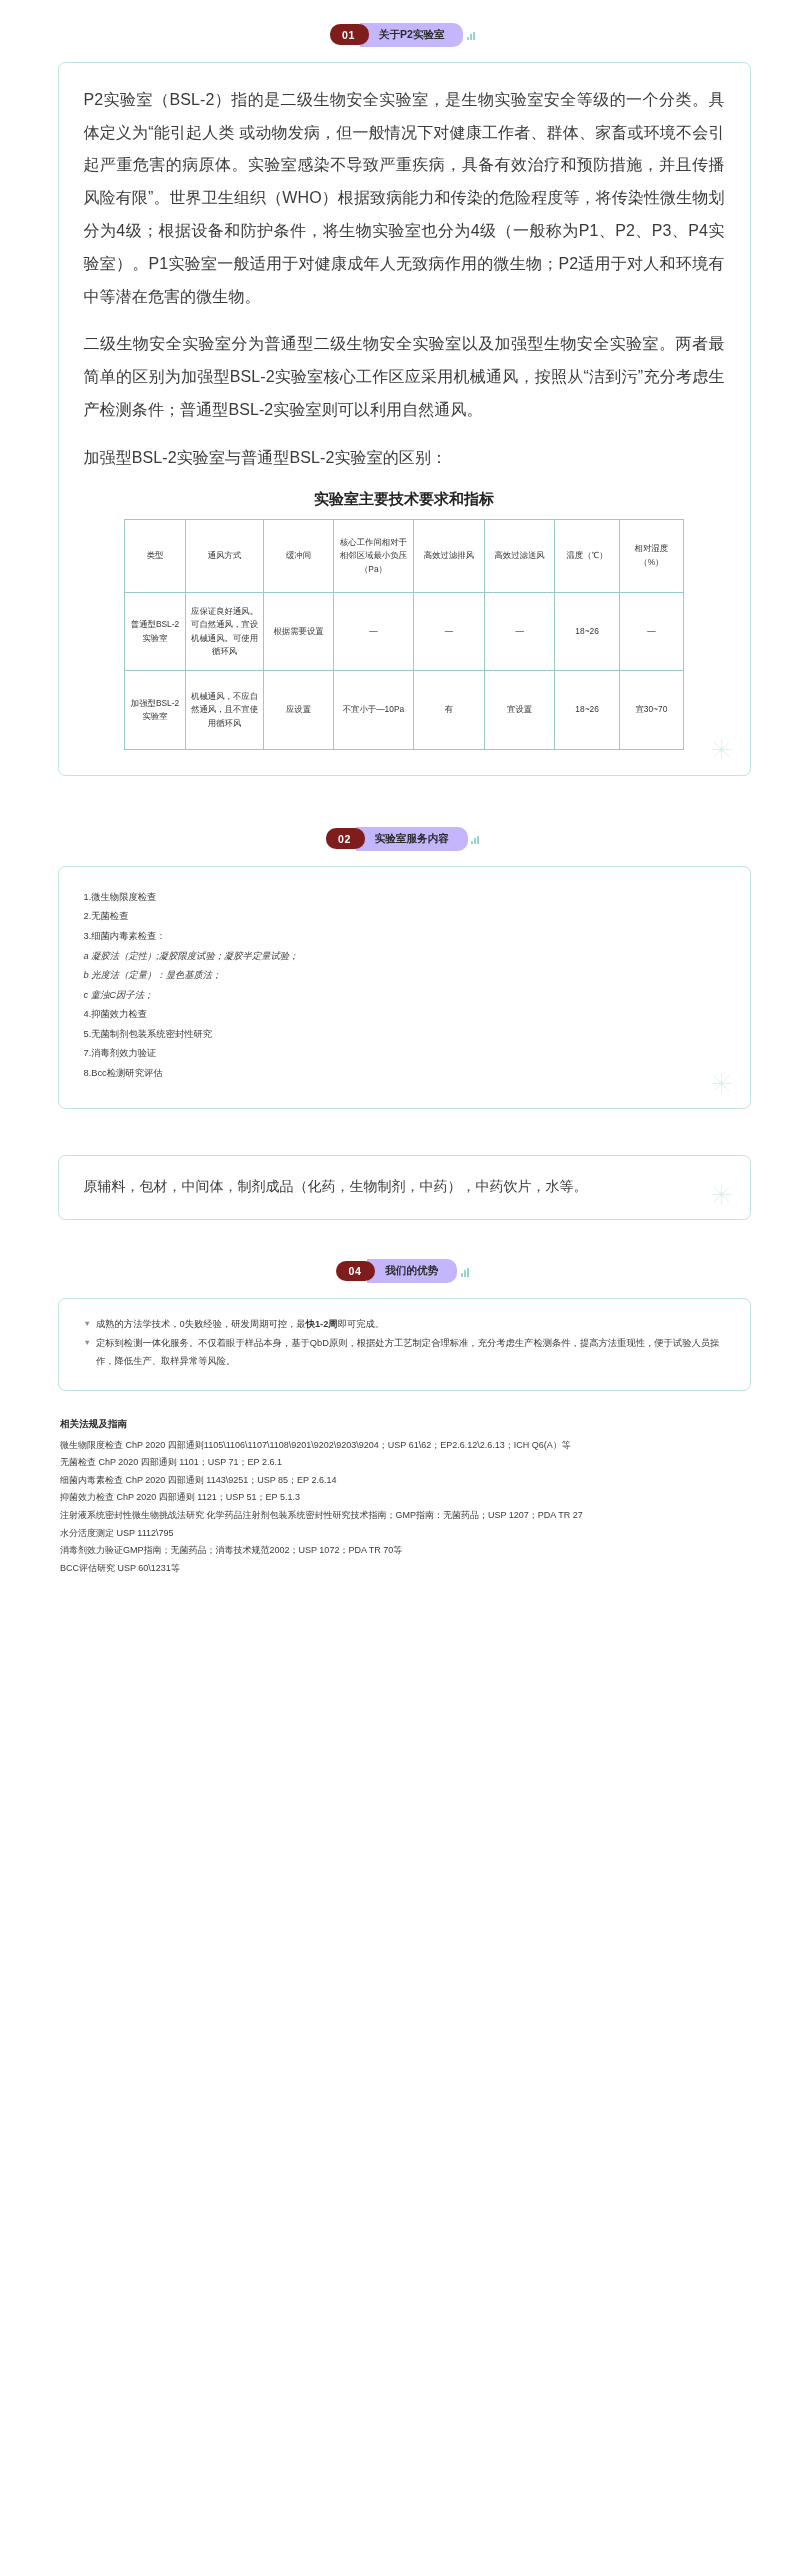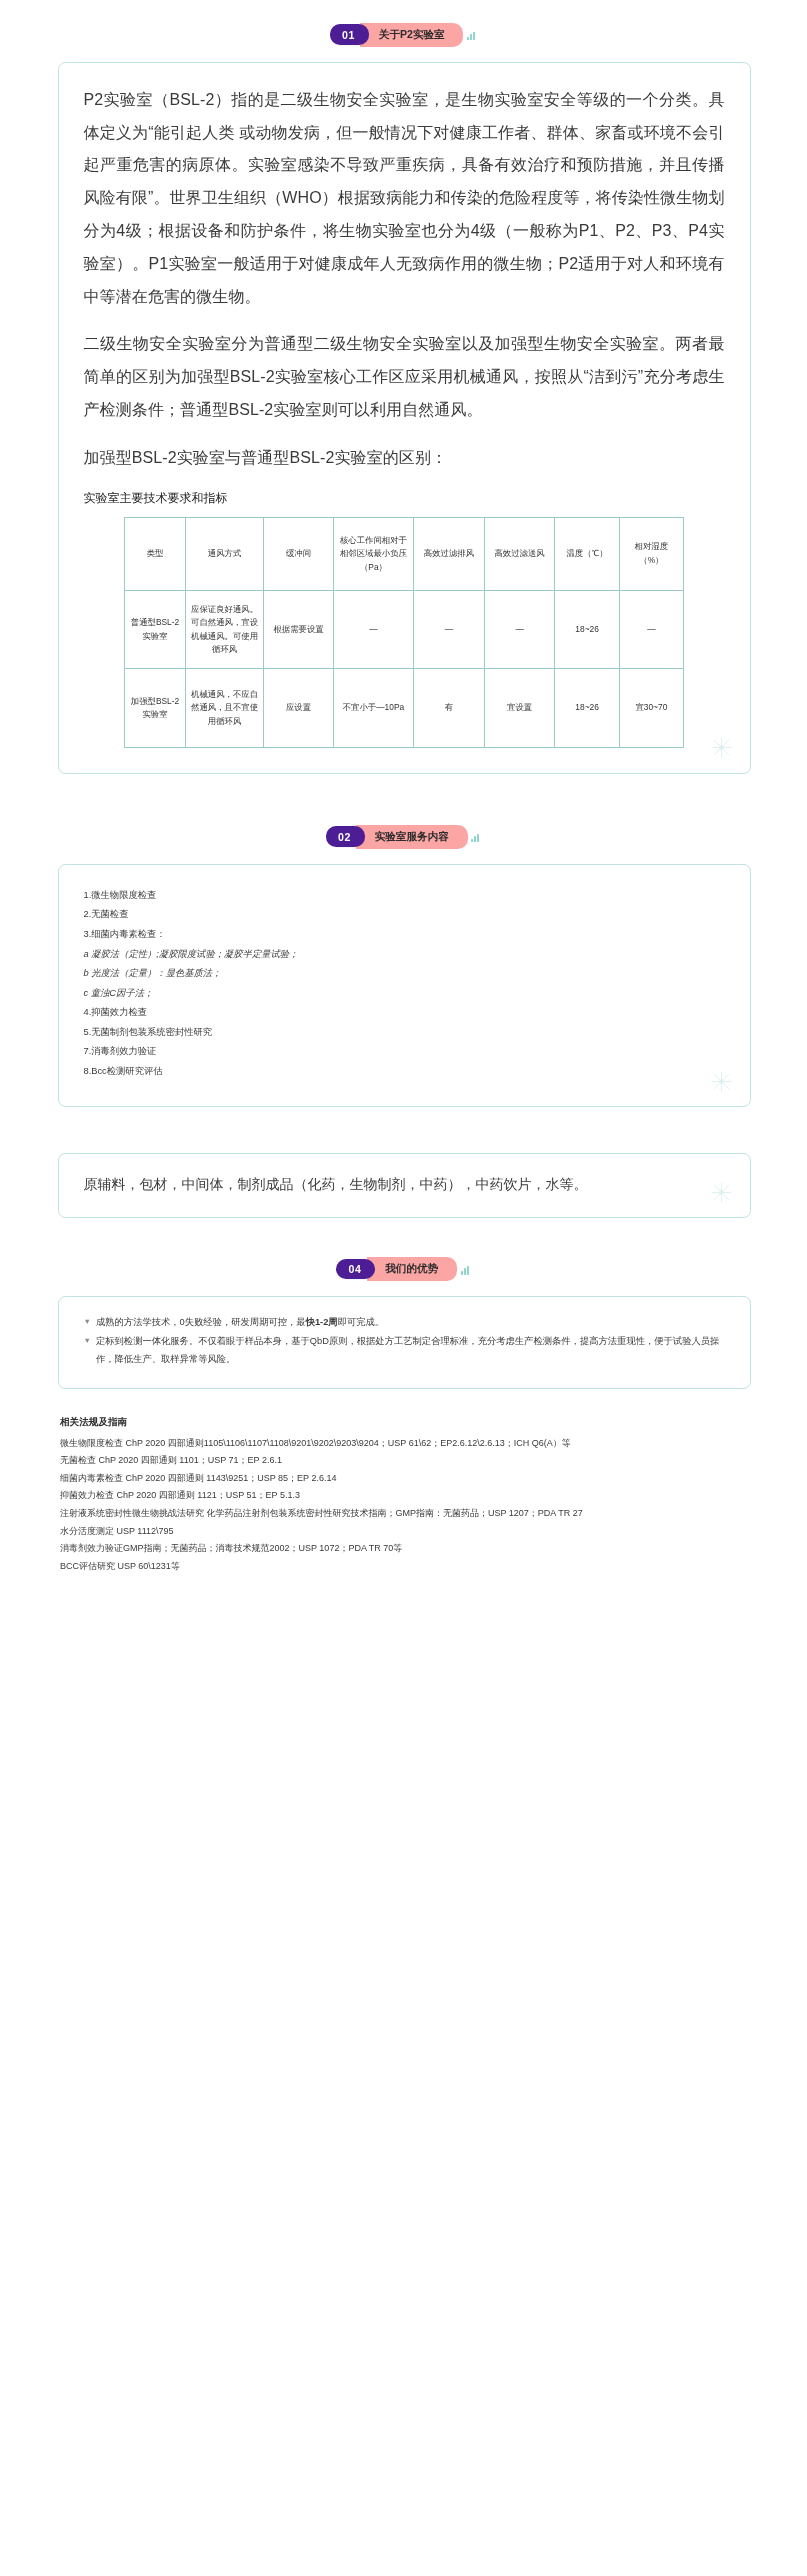--- a/index.html
+++ b/index.html
@@ -28,34 +28,34 @@
     margin: 0 auto;
     position: relative;
     height: 32px;
   }
   .sec-head-inner {
     display: flex;
     align-items: center;
     gap: 0;
   }
   .sec-num-pill {
-    background: #4c1d95;
+    background: #7f1d1d;
     color: #ffffff;
     font-size: 10.6px;
     font-weight: bold;
     letter-spacing: 0.6px;
     border-radius: 10px 10px 10px 10px;
     padding: 4.4px 13.7px 4.4px 12.4px;
     margin-right: -8.7px;
     position: relative;
     z-index: 2;
     box-shadow: 0 0.6px 1.2px rgba(0,0,0,0.08);
   }
   .sec-title-box {
-    background: #fca5a5;
+    background: #c4b5fd;
     border-radius: 0 10px 10px 0;
     padding: 5px 18.7px 5px 18.7px;
     font-size: 10.6px;
     font-weight: bold;
     color: #2b2b2b;
     position: relative;
     z-index: 1;
   }
   .sec-deco {
     display: inline-block;
@@ -105,23 +105,23 @@
     font-size: 16px;
     line-height: 2.05;
     color: #3a3a3a;
     margin: 0 0 15px 0;
     text-align: justify;
     letter-spacing: 0.1px;
   }
   p.body:last-child { margin-bottom: 0; }
 
   .tbl-title {
-    text-align: left;
-    font-size: 12px;
-    font-weight: normal;
+    text-align: center;
+    font-size: 15px;
+    font-weight: bold;
     color: #222;
     margin: 3.7px 0 10px 0;
   }
 
   
   table.spec {
     border-collapse: collapse;
     width: 560px;
     margin: 0 auto;
     table-layout: fixed;

